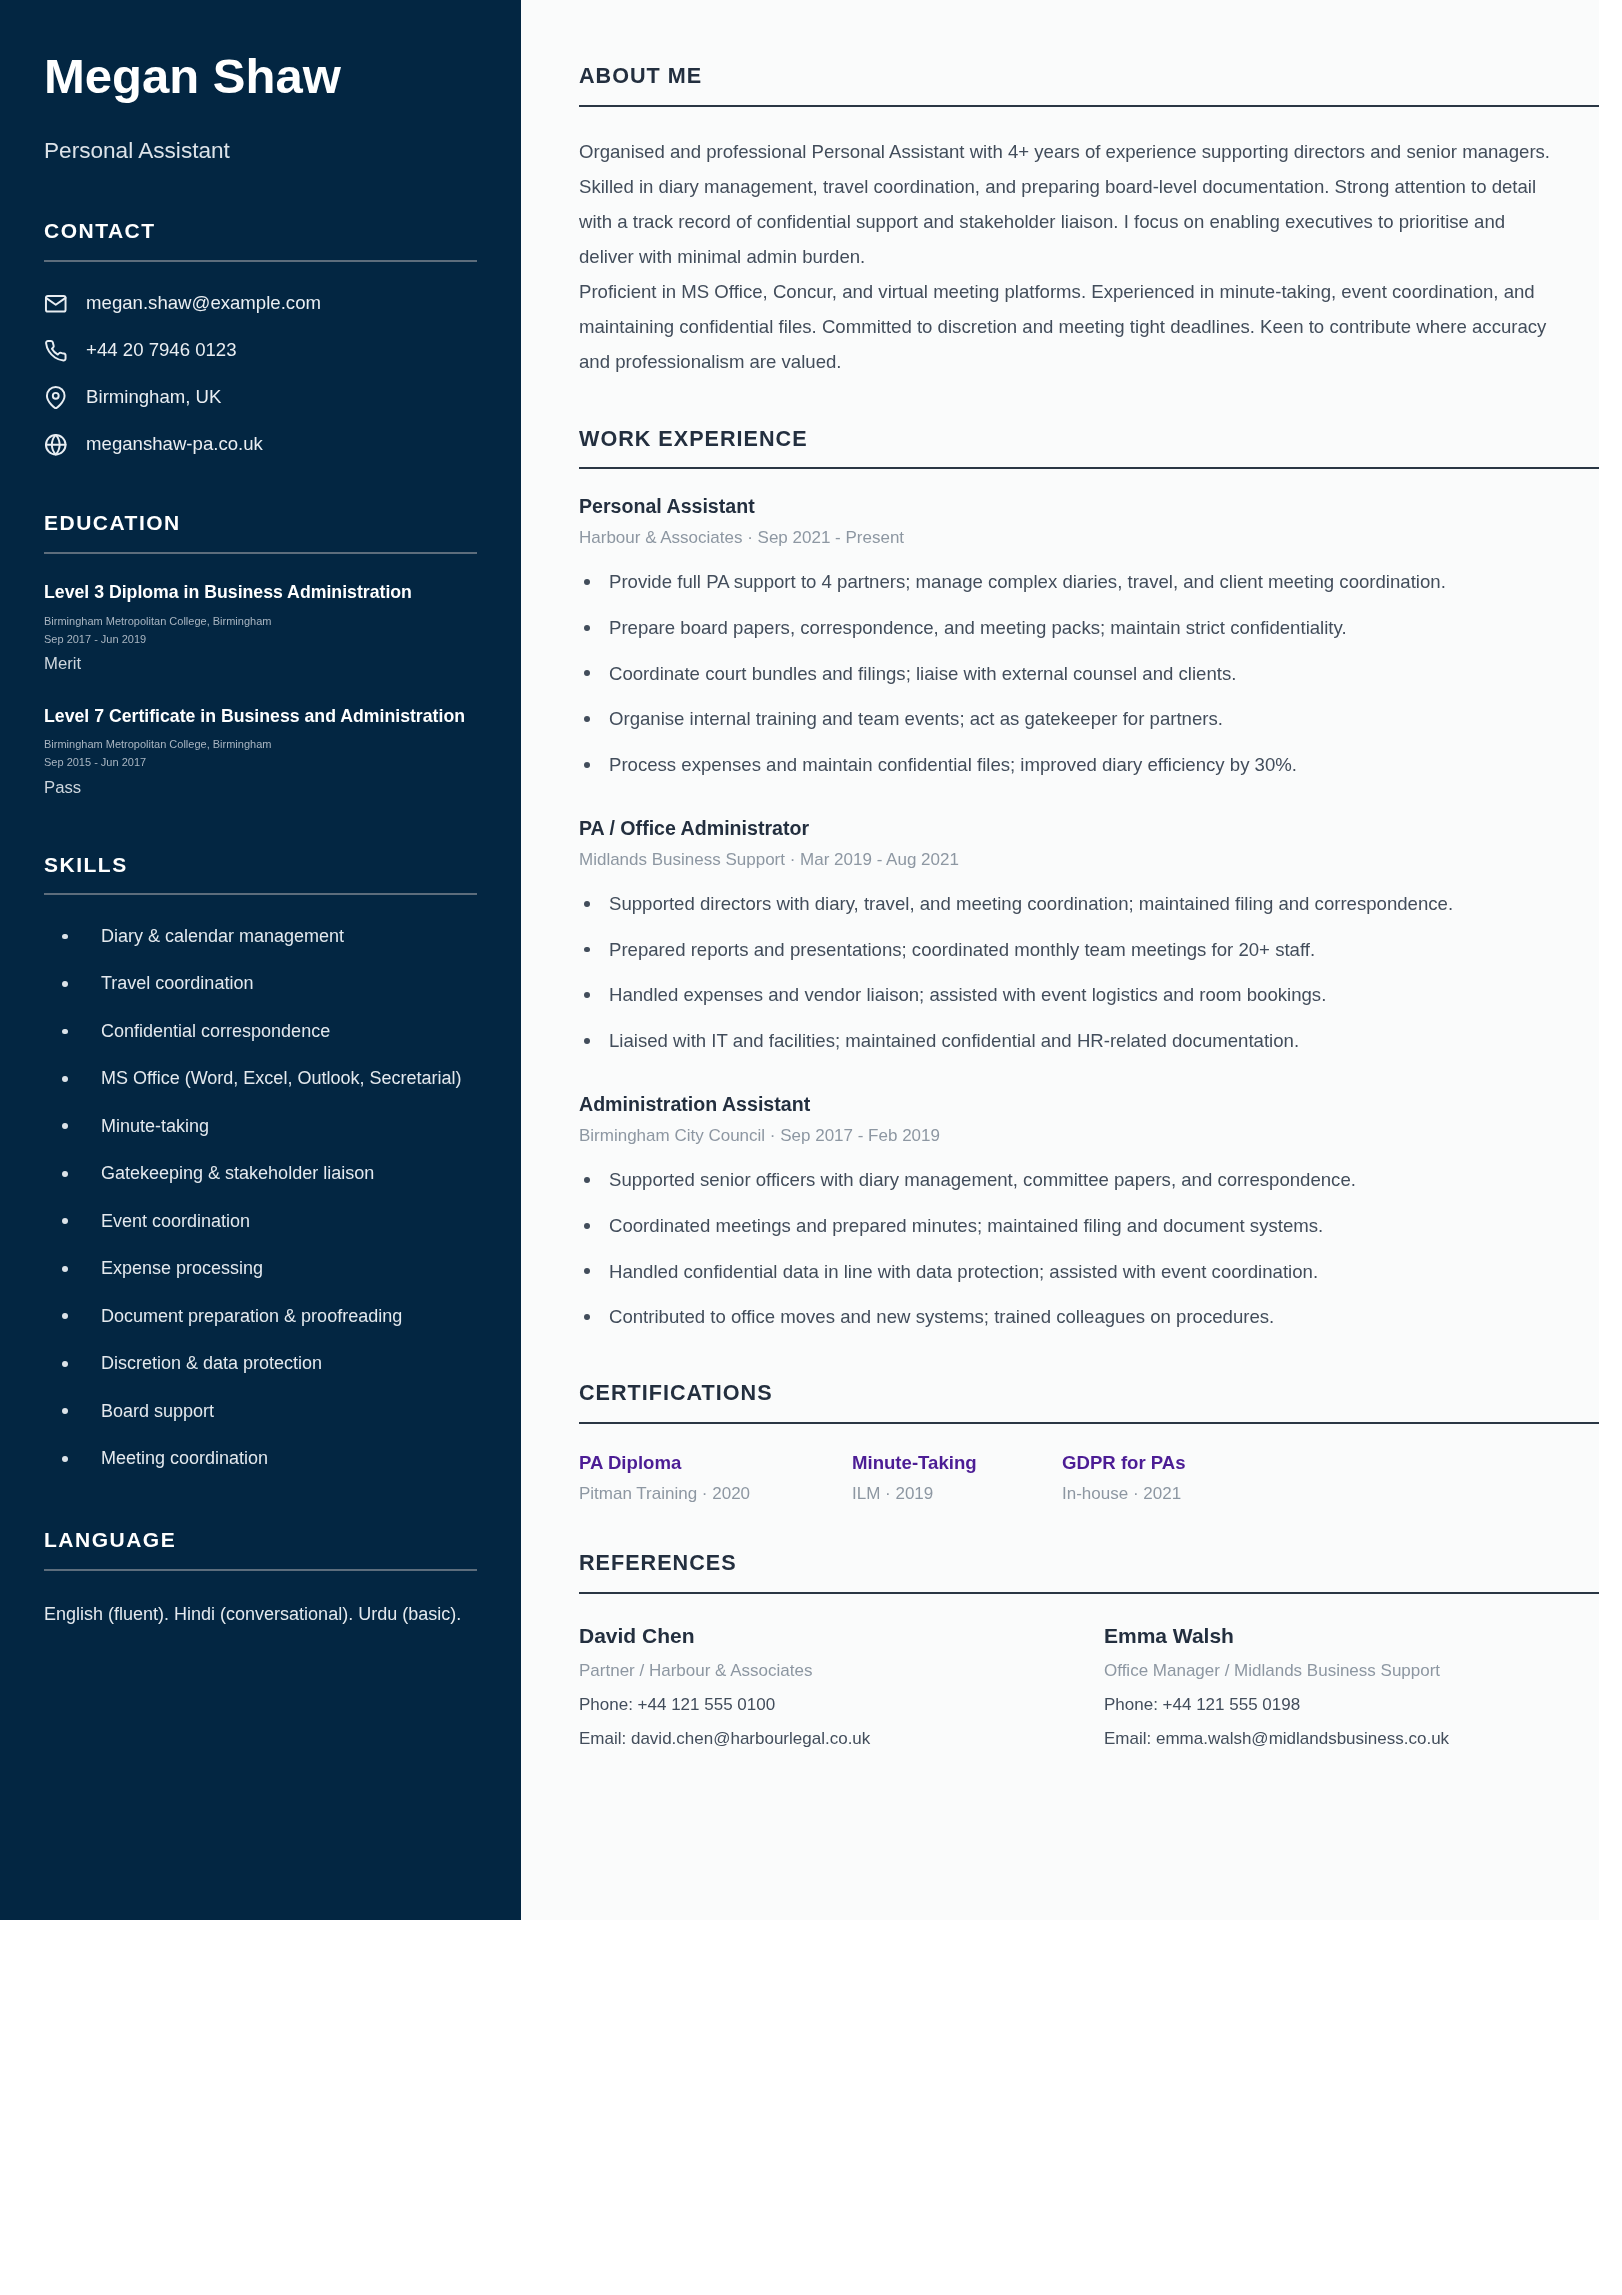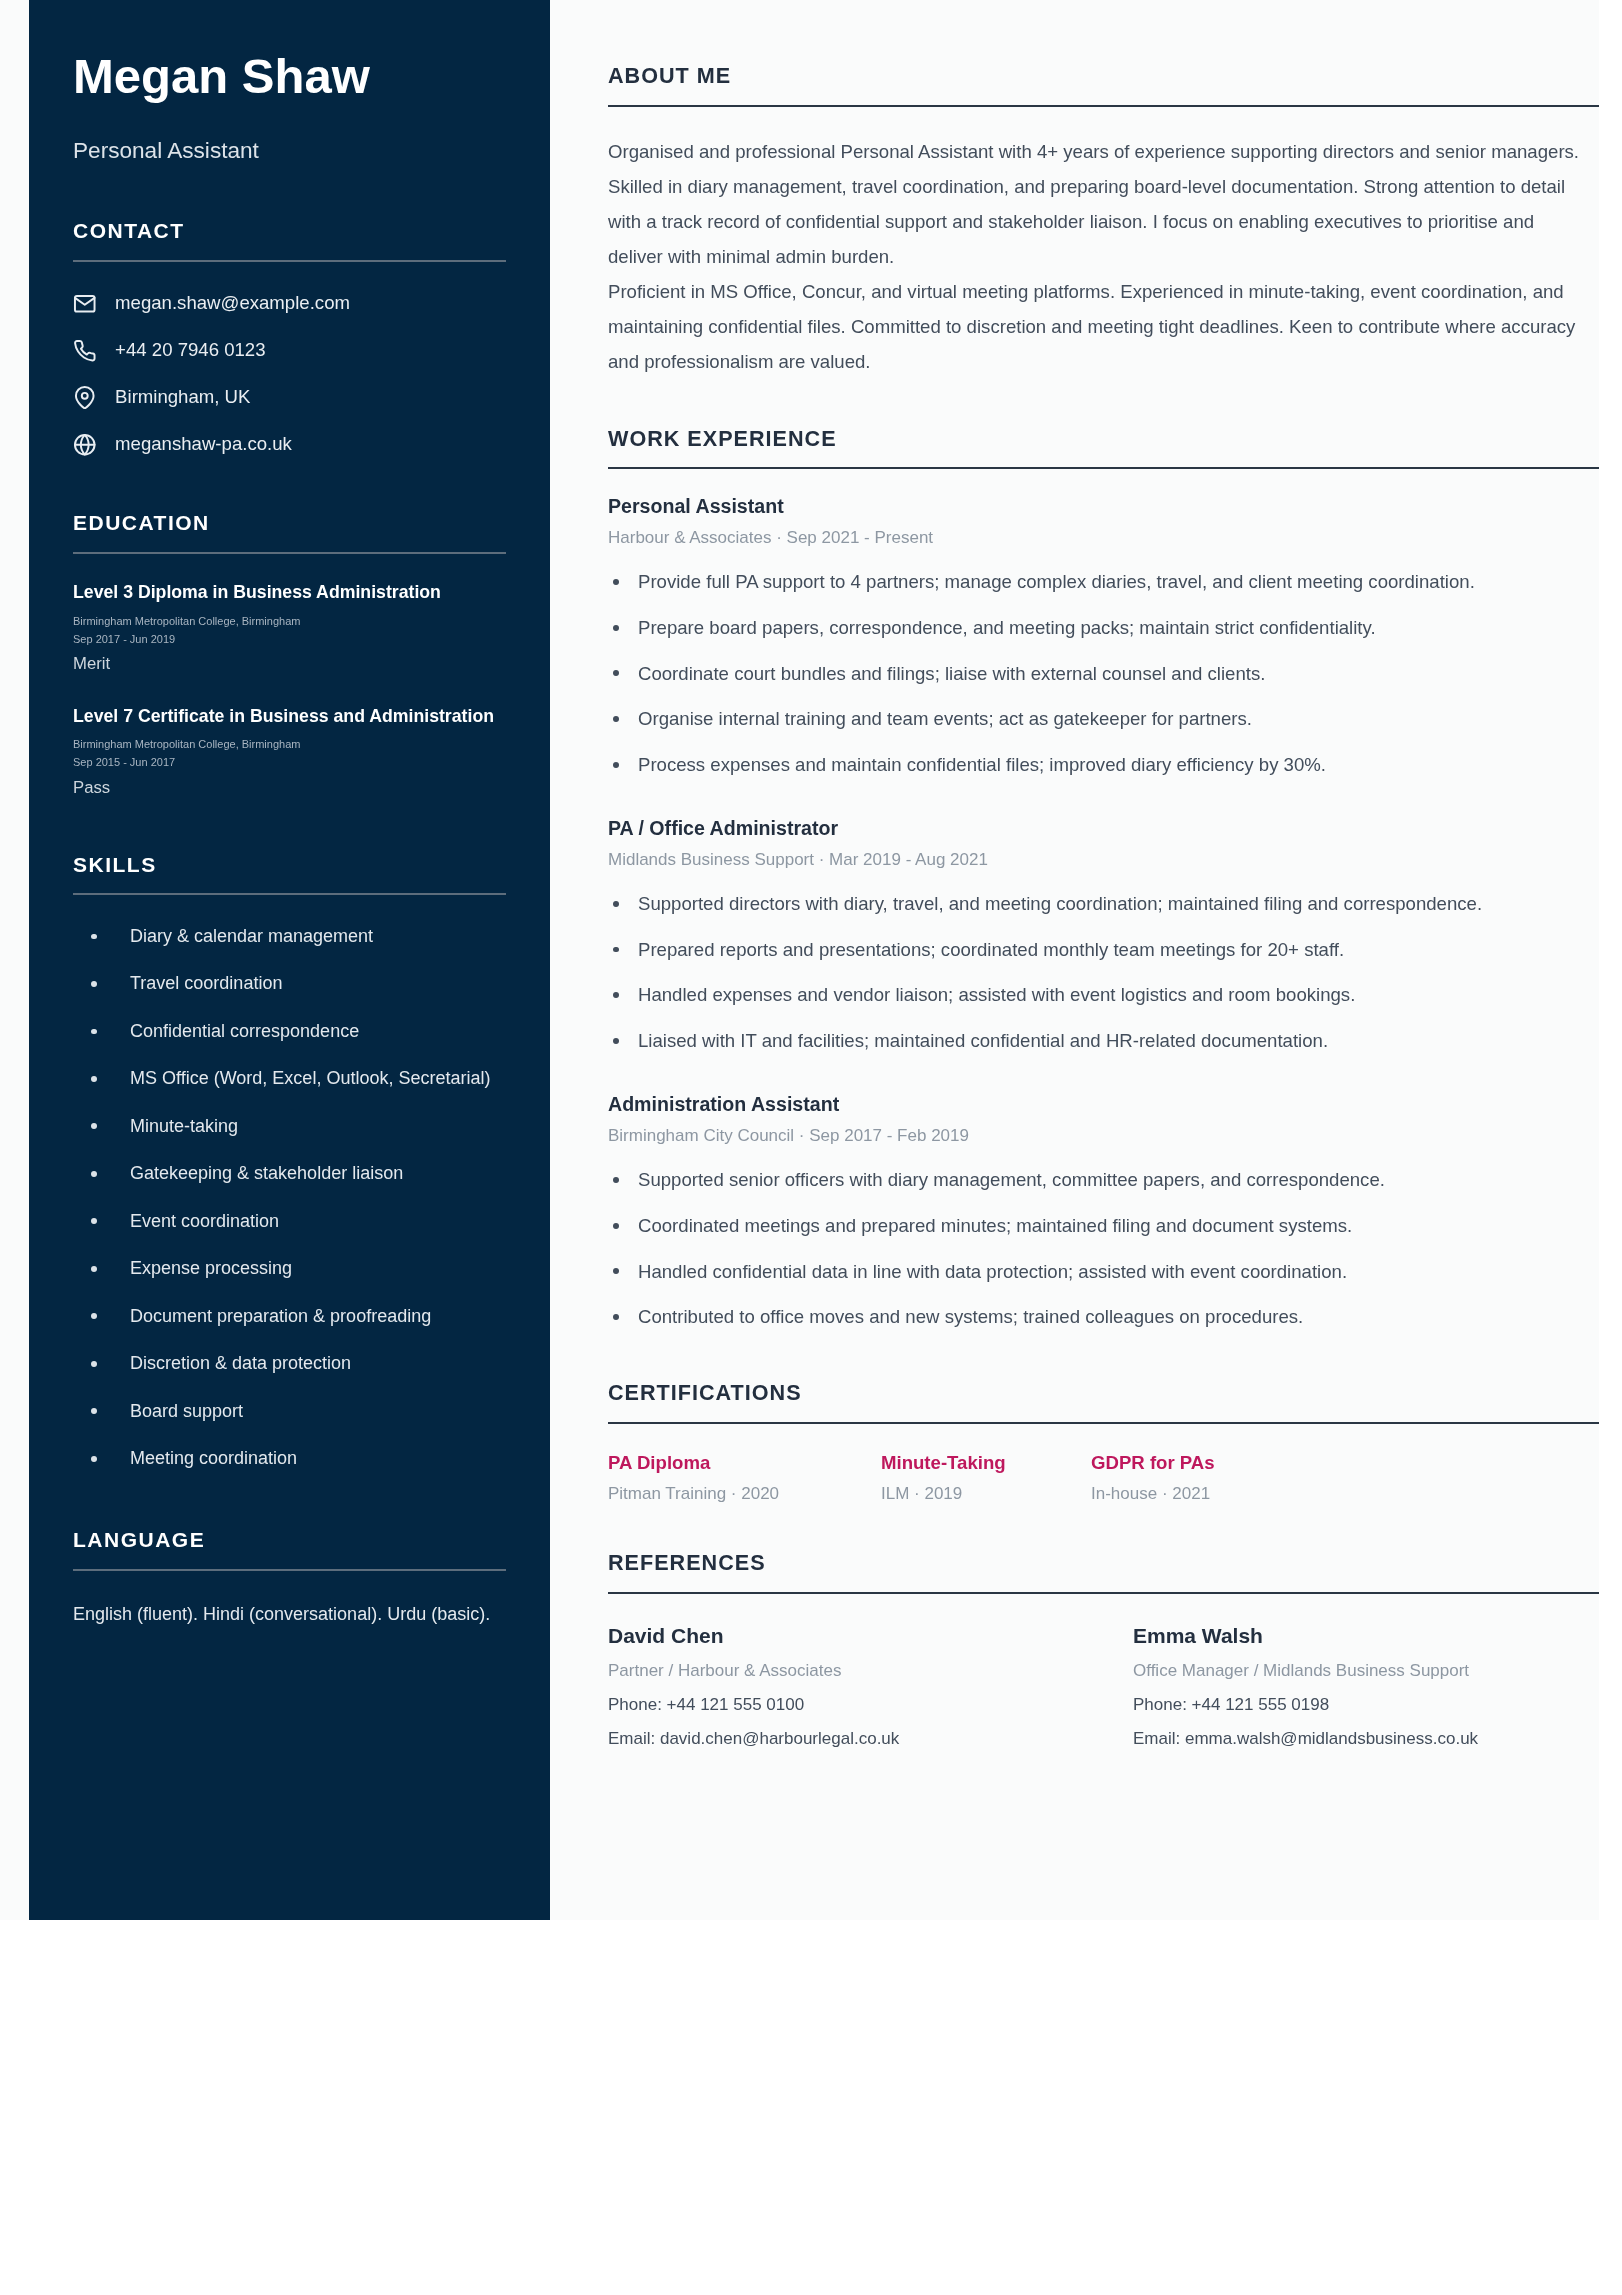--- a/index.html
+++ b/index.html
@@ -11,21 +11,20 @@
     font-family: "Liberation Sans", "DejaVu Sans", sans-serif;
     -webkit-font-smoothing: antialiased;
   }
 
   .page {
     display: flex;
     width: 1599px;
     height: 1920px;
     background: #fafbfb;
     overflow: hidden;
-    padding-left: 29px;
   }
 
   
   .sidebar {
     flex: 0 0 521px;
     width: 521px;
     background: #032642;
     color: #ffffff;
     padding: 49px 44px 0 44px;
   }
@@ -182,21 +181,21 @@
     width: 5.9px;
     height: 5.9px;
     border-radius: 50%;
     background: #424d5b;
   }
 
   .cert-row { display: flex; margin-top: 28.4px; }
   .cert { width: 273px; }
   .cert:nth-of-type(2) { width: 210px; }
   .cert:nth-of-type(3) { width: auto; }
-  .cert-name { margin: 0; font-size: 18.6px; font-weight: 700; color: #be185d; }
+  .cert-name { margin: 0; font-size: 18.6px; font-weight: 700; color: #4c1d95; }
   .cert-meta { margin-top: 9.8px; font-size: 17px; color: #8d97a2; }
 
   .ref-row { display: flex; margin-top: 30px; }
   .ref { width: 525px; }
   .ref-name { margin: 0; font-size: 21px; font-weight: 700; color: #232f3f; }
   .ref-role { margin-top: 13.7px; font-size: 17px; color: #8d97a2; }
   .ref-line { margin-top: 13.7px; font-size: 17px; color: #424d5b; }
 </style>
 </head>
 <body>

